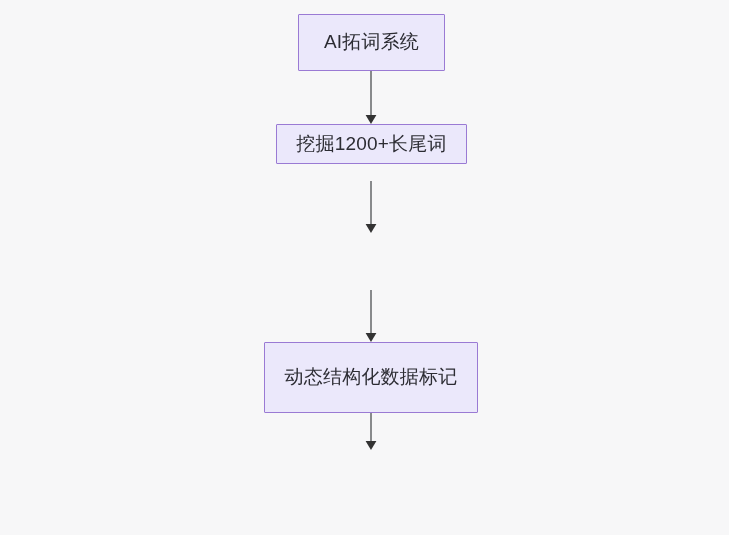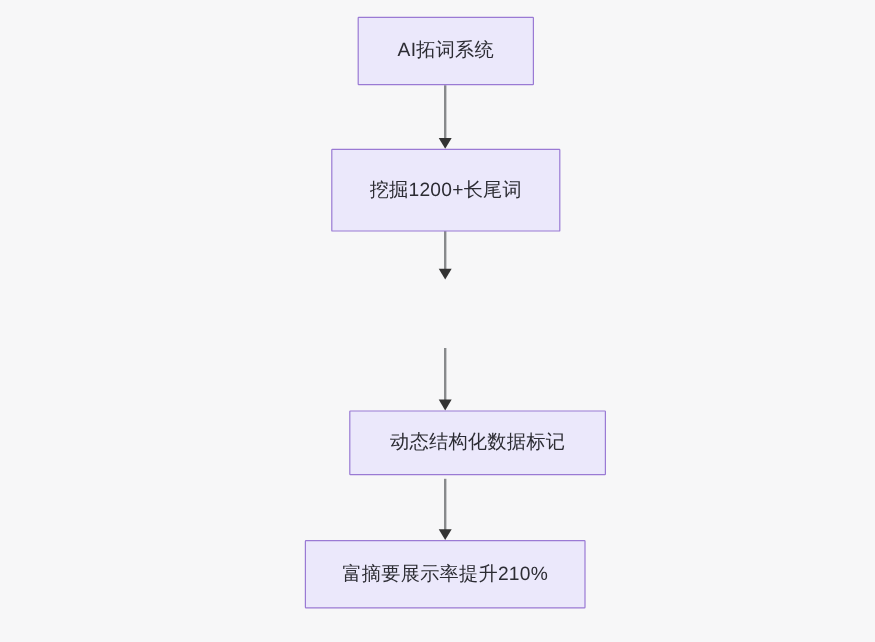--- a/index.html
+++ b/index.html
@@ -22,21 +22,21 @@
     position: absolute;
     box-sizing: border-box;
     background: #ebe8fb;
     border: 1.6px solid #9a7ad4;
     border-radius: 1px;
     display: flex;
     align-items: center;
     justify-content: center;
   }
   .node-label {
-    font-size: 16px;
+    font-size: 19px;
     color: #2c2c33;
     line-height: 1.2;
     letter-spacing: 0.2px;
     white-space: nowrap;
     text-align: left;
   }
   .edge {
     position: absolute;
   }
   .edge svg {
@@ -74,26 +74,23 @@
     <svg width="20" height="51" viewBox="0 0 20 51">
       <line x1="10" y1="0" x2="10" y2="43" stroke="#888a8c" stroke-width="2"></line>
       <polygon points="10,51 4.6,42 15.4,42" fill="#333333"></polygon>
     </svg>
   </div>
 
   <div class="node" style="left: 298px; top: 14px; width: 147px; height: 57px;">
     <span class="node-label">AI拓词系统</span>
   </div>
 
-  <div class="node" style="left: 276px; top: 124px; width: 191px; height: 69px;">
+  <div class="node" style="left: 276px; top: 124px; width: 191px; height: 40px;">
     <span class="node-label">挖掘1200+长尾词</span>
   </div>
 
 
-  <div class="node" style="left: 264px; top: 342px; width: 214px; height: 54px; margin-left: 27px;">
+  <div class="node" style="left: 264px; top: 342px; width: 214px; height: 71px;">
     <span class="node-label">动态结构化数据标记</span>
   </div>
 
-  <div class="node" style="left: 254px; top: 450px; width: 234px; height: 57px;">
-    <span class="node-label">富摘要展示率提升210%</span>
-  </div>
 
 </div>
 
 </body></html>

